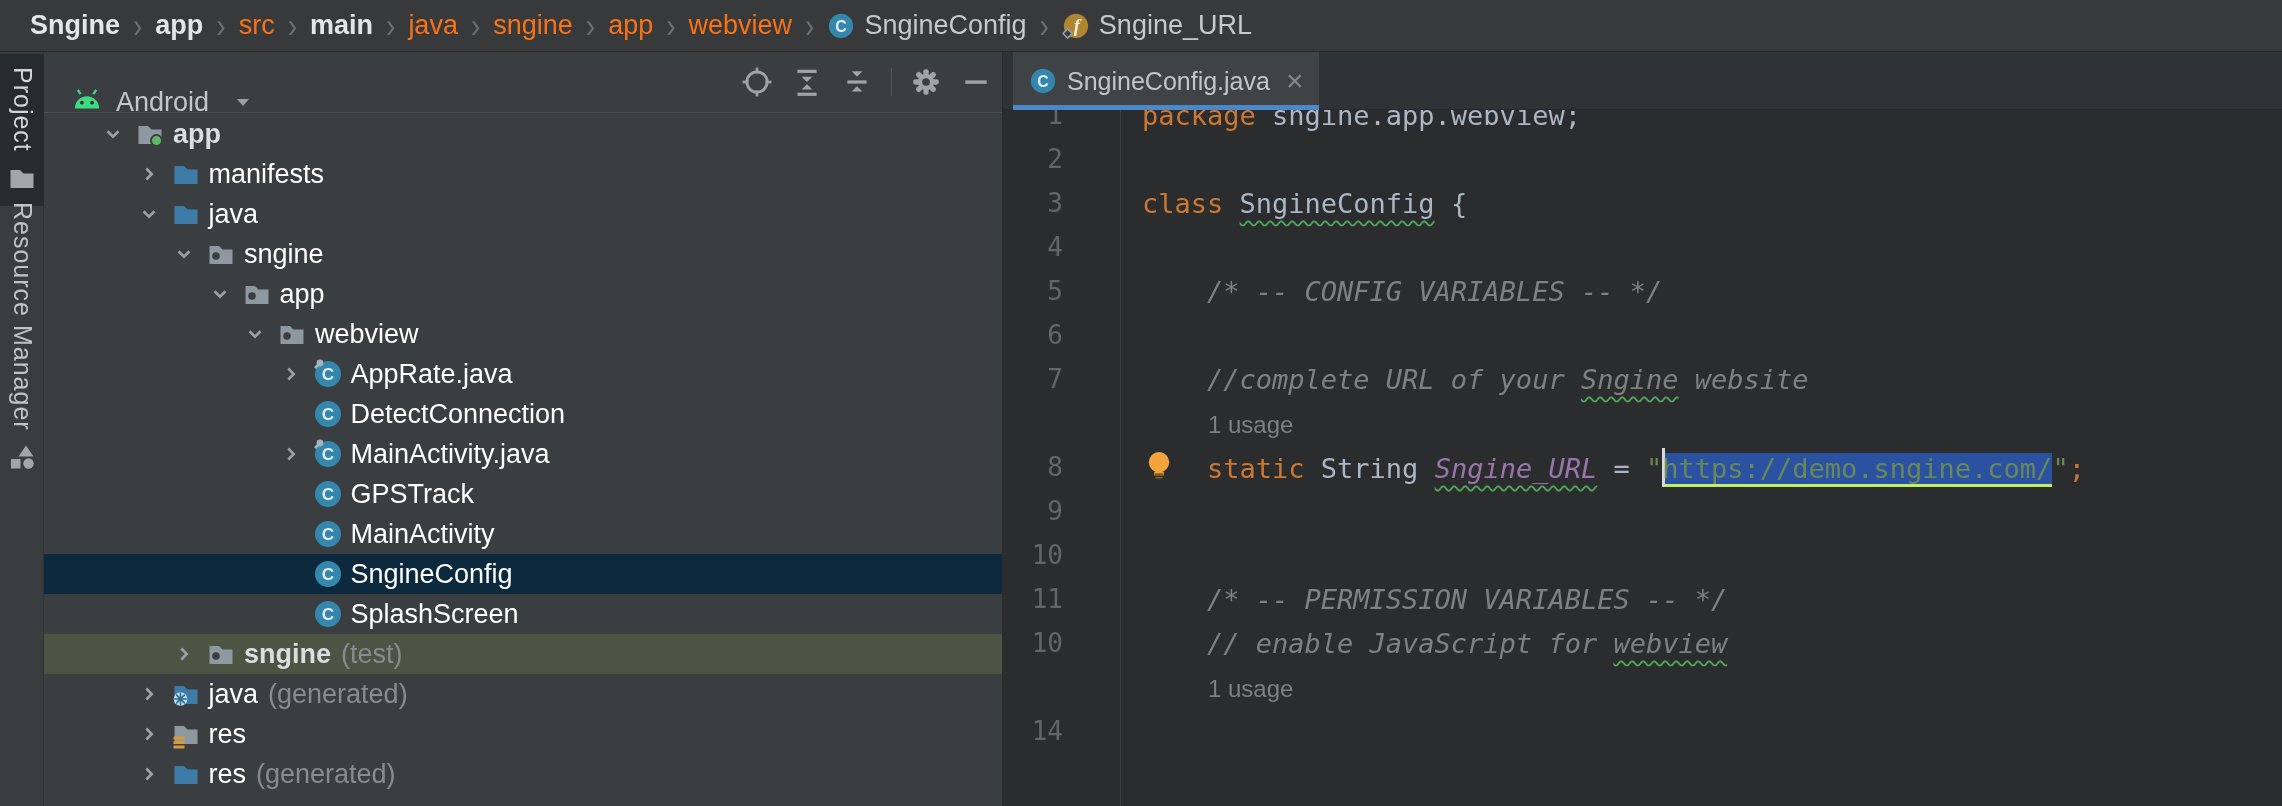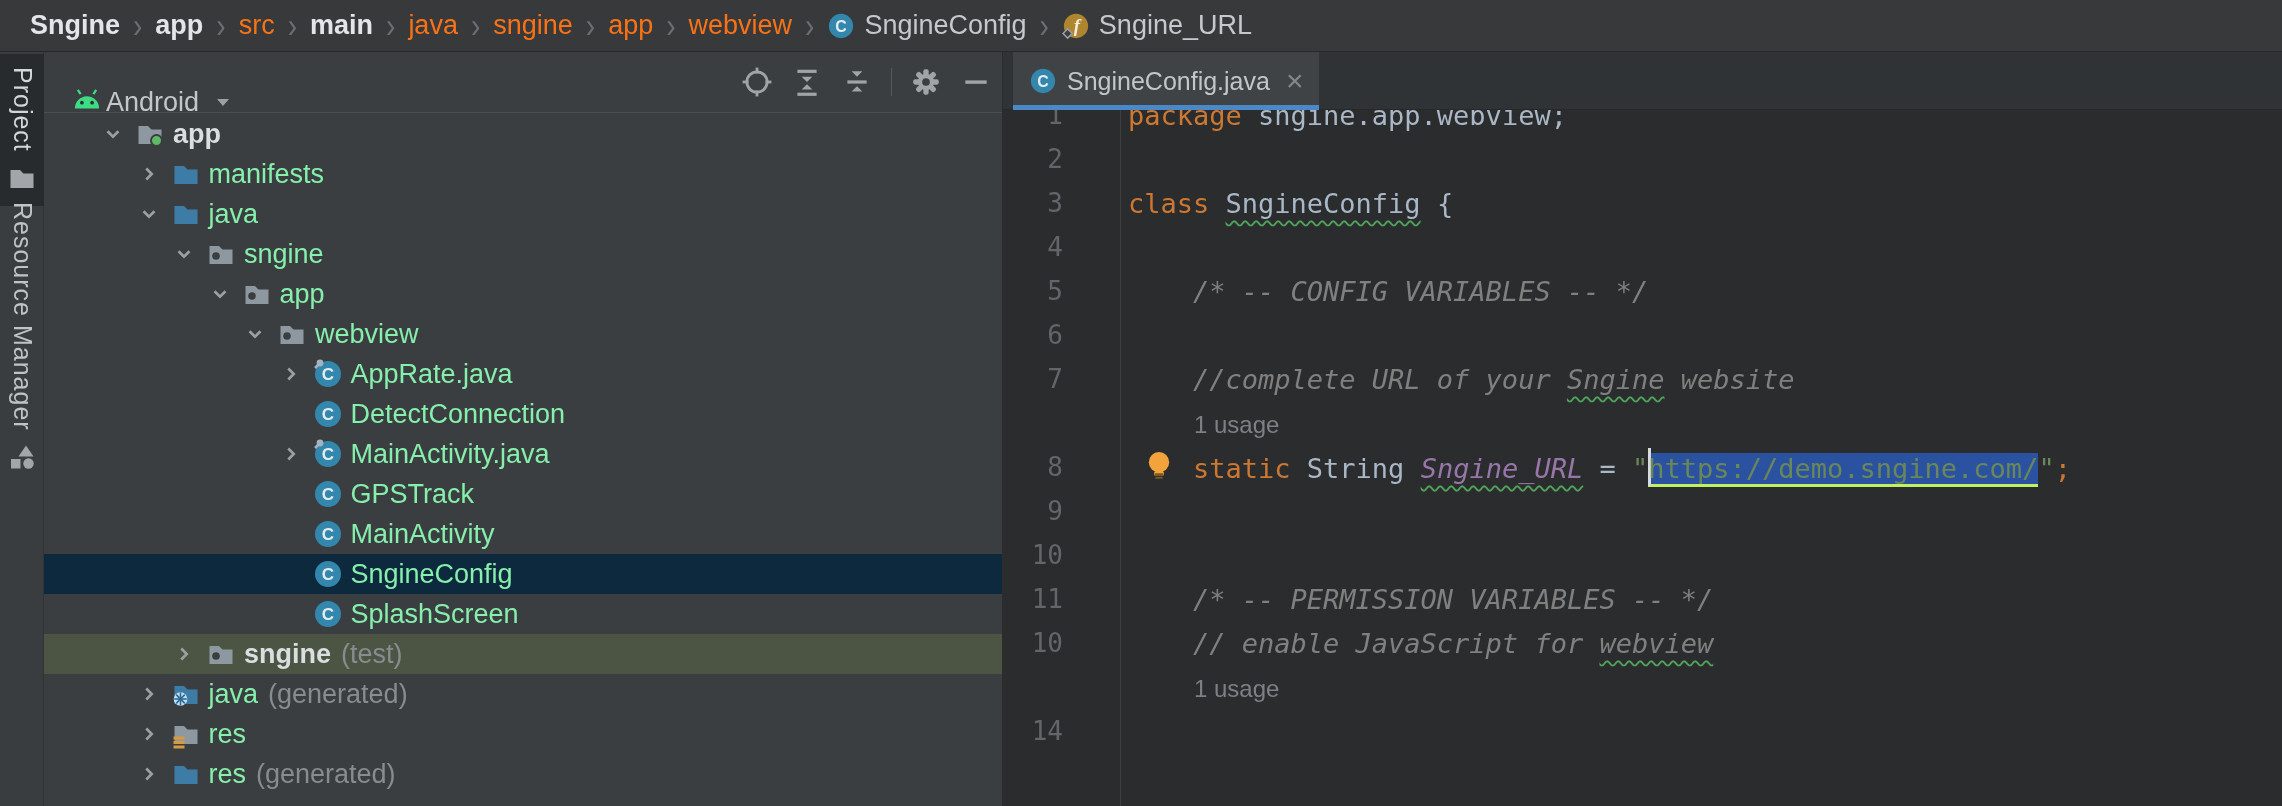--- a/index.html
+++ b/index.html
@@ -15,49 +15,49 @@
   
   .stripe{position:absolute;left:0;top:52px;width:44px;height:754px;background:#3A3D3F;border-right:1px solid #313436;box-sizing:border-box;}
   .sbtn{position:absolute;left:0;width:44px;display:flex;flex-direction:column;align-items:center;justify-content:center;gap:12px;cursor:pointer;}
   .sbtn.sel{background:#282B2D;}
   .sbtn .vlabel{writing-mode:vertical-lr;text-orientation:sideways;font-size:25px;color:#BFC3C6;letter-spacing:1px;white-space:nowrap;}
   .sbtn.sel .vlabel{color:#D2D6D9;}
   
   .ppanel{position:absolute;left:44px;top:52px;width:958px;height:754px;background:#3B3E40;overflow:hidden;}
   .phead{position:absolute;left:0;top:0;right:0;height:61px;display:flex;align-items:center;
          border-bottom:1px solid #4B4E50;box-sizing:border-box;padding:0 8px 0 26px;}
-  .pselect{display:flex;align-items:center;cursor:pointer;margin-top:40px;}
+  .pselect{display:flex;align-items:center;gap:10px;cursor:pointer;margin-top:40px;}
   .pselect .plabel{color:#C3C7CA;font-size:27px;margin-left:2px;}
   .pselect .dd{margin-left:14px;display:flex;align-items:center;}
   .phicons{margin-left:auto;display:flex;align-items:center;gap:14px;}
   .phicons .hic{display:flex;align-items:center;justify-content:center;width:36px;height:36px;cursor:pointer;}
   .phsep{width:1px;height:28px;background:#55585A;margin:0 2px;}
   .tree{position:absolute;left:0;top:62px;right:0;bottom:0;overflow:hidden;}
   .trow{height:40px;display:flex;align-items:center;box-sizing:border-box;cursor:pointer;white-space:nowrap;}
   .trow.sel{background:#0D293E;}
   .trow.test{background:#4C5443;}
   .tchev{width:34px;display:inline-flex;align-items:center;justify-content:flex-start;flex:0 0 34px;}
   .ticon{width:38px;display:inline-flex;align-items:center;flex:0 0 38px;}
-  .tlabel{color:#86efac;font-size:27px;}
+  .tlabel{color:#ffffff;font-size:27px;}
   .tlabel.bold{font-weight:700;color:#DADEE1;}
   .tsuffix{color:#878C90;font-size:27px;margin-left:10px;}
   
   .ebar{position:absolute;left:1003px;top:52px;width:1279px;height:58px;background:#303335;border-bottom:1px solid #26282A;box-sizing:border-box;}
   .tab{position:relative;display:inline-flex;align-items:center;gap:10px;height:58px;padding:0 16px;margin-left:10px;background:#3F4345;cursor:pointer;}
   .tab::after{content:"";position:absolute;left:0;right:0;bottom:0;height:5px;background:#4A88C7;}
   .tab .ttitle{color:#C2C6C9;font-size:25px;}
   .tab .tclose{color:#83888C;font-size:30px;line-height:1;margin-left:6px;cursor:pointer;}
   
   .ebody{position:absolute;left:1003px;top:110px;width:1279px;height:696px;background:#2B2C2D;overflow:hidden;}
   .gutline{position:absolute;left:117px;top:0;bottom:0;width:1px;background:#3D4042;}
   .code{position:absolute;left:0;top:-17px;right:0;}
   .crow{position:relative;height:44px;display:flex;align-items:center;
         font-family:"DejaVu Sans Mono","Liberation Mono",monospace;font-size:27px;}
   .lnum{flex:0 0 117px;box-sizing:border-box;padding-right:57px;text-align:right;color:#626669;font-size:26px;cursor:pointer;}
-  .lcontent{flex:1;white-space:pre;padding-left:8px;}
+  .lcontent{flex:1;white-space:pre;padding-left:22px;}
   .usage{font-family:"Liberation Sans",sans-serif;font-size:24px;color:#7D8184;margin-left:66px;}
   .tok-kw{color:#CC7832;}
   .tok-pl{color:#A9B7C6;}
   .tok-cm{color:#808080;font-style:italic;}
   .tok-str{color:#6A8759;}
   .tok-cls{color:#A9B7C6;}
   .tok-fld{color:#9876AA;font-style:italic;}
   .tok-sq{text-decoration:underline wavy #4FA35B 2px;text-underline-offset:7px;}
   .tok-sel{background:#2B52A1;}
   .tok-url{border-bottom:3px solid #bef264;}

